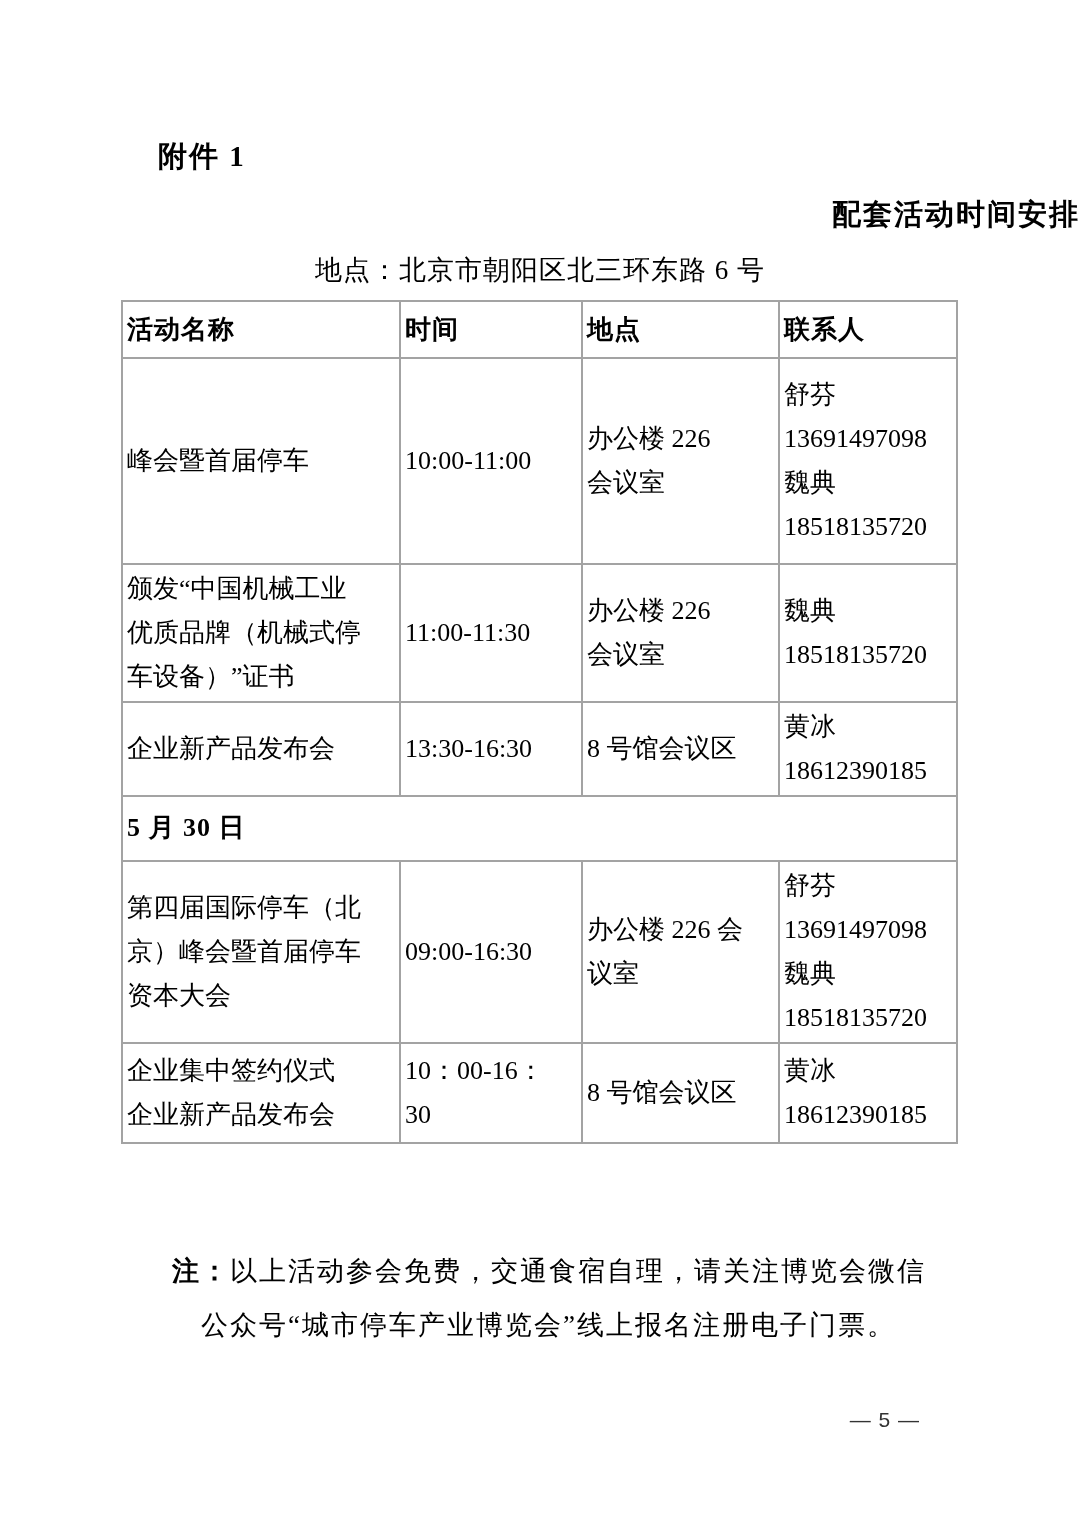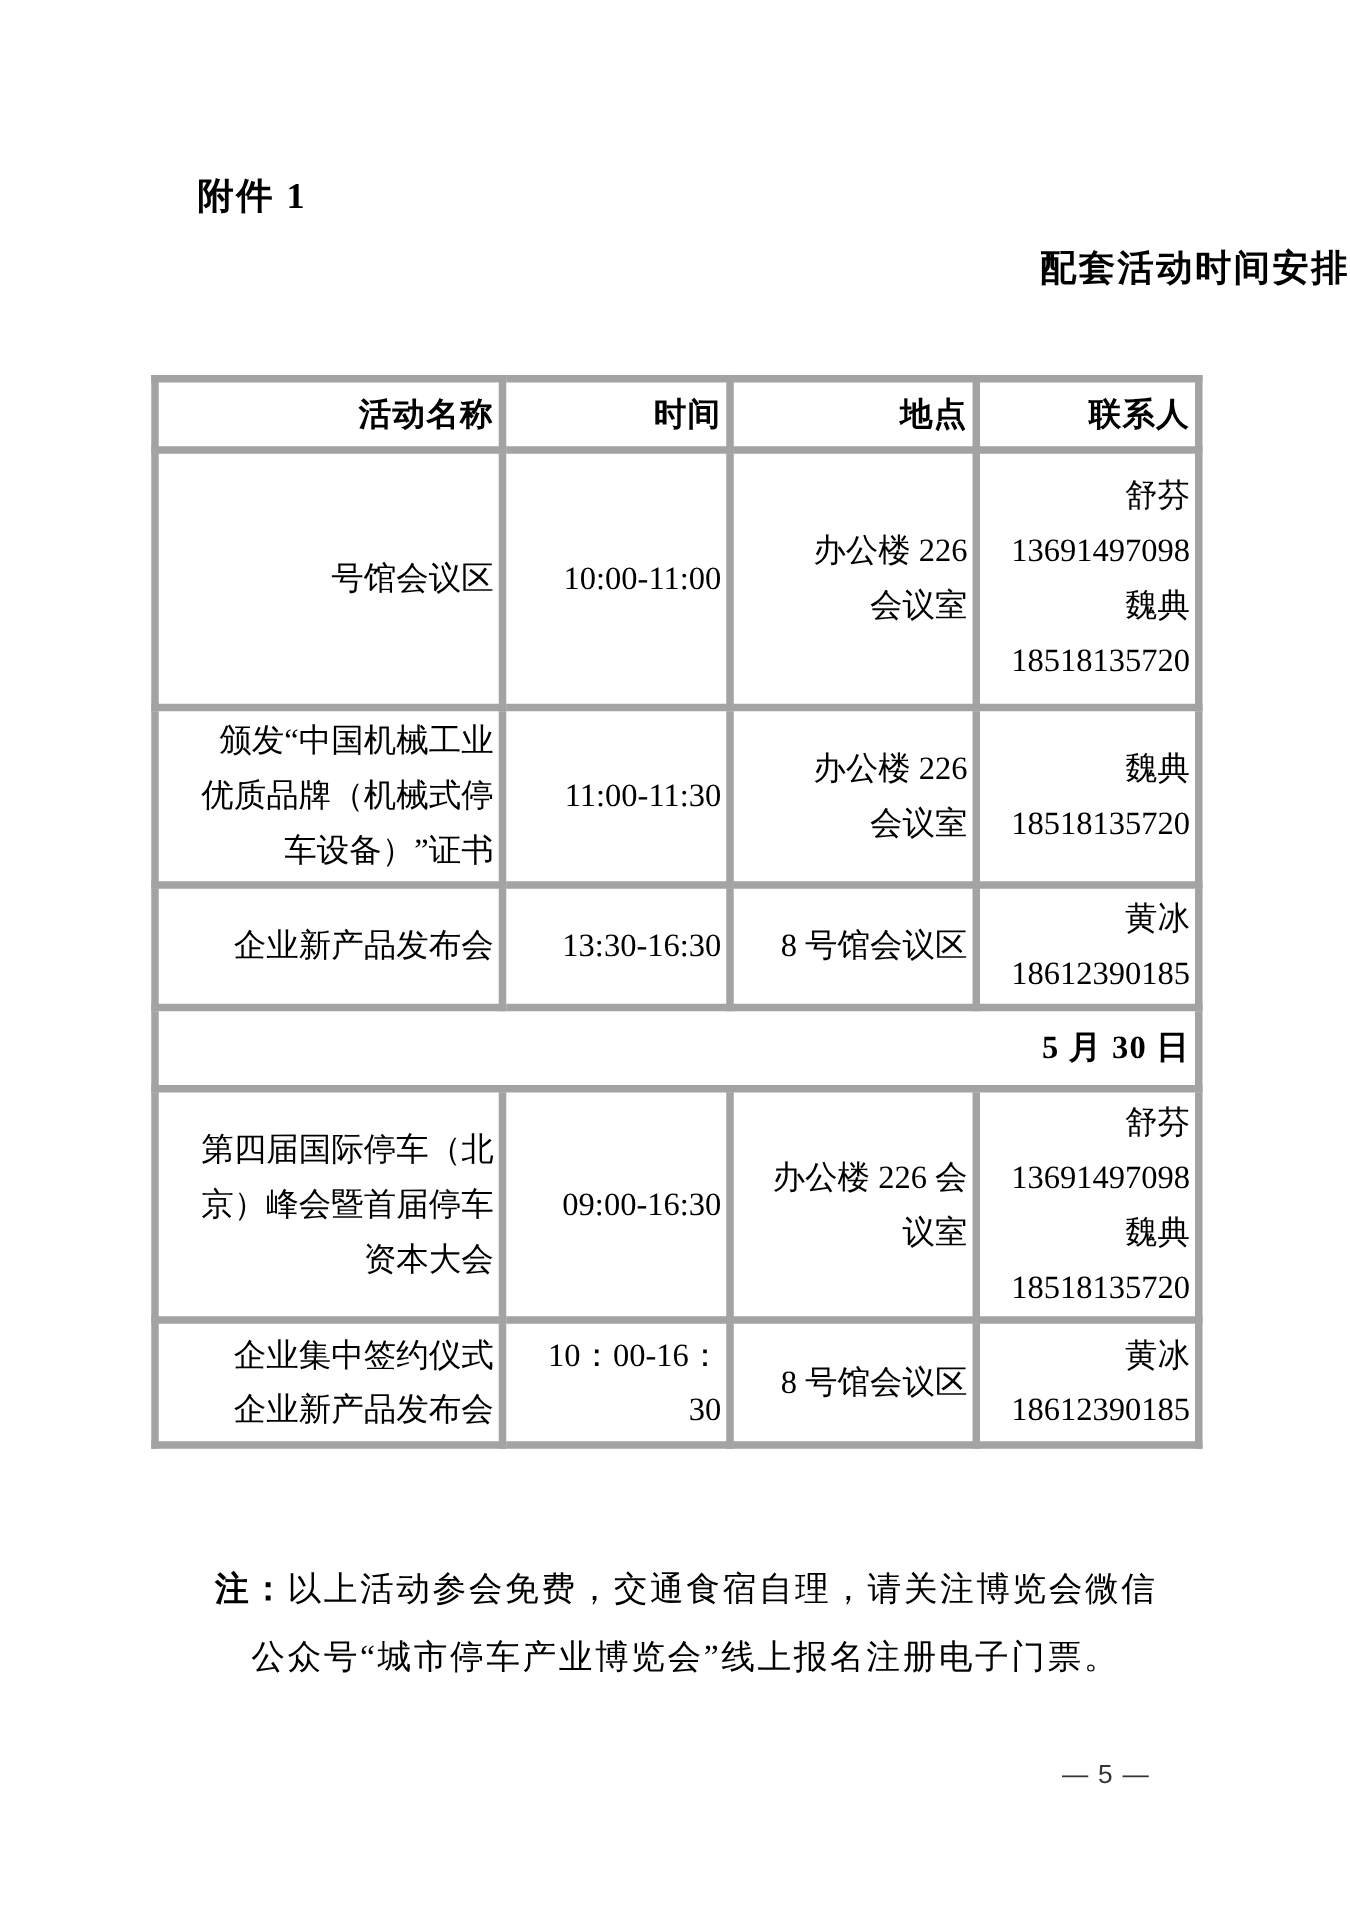--- a/index.html
+++ b/index.html
@@ -41,22 +41,22 @@
     letter-spacing: 1px;
   }
   table.schedule {
     position: absolute;
     left: 121px;
     top: 300px;
     border-collapse: collapse;
     table-layout: fixed;
   }
   .schedule th, .schedule td {
-    border: 6px solid #a3a3a3;
-    text-align: right;
+    border: 2px solid #a3a3a3;
+    text-align: left;
     vertical-align: middle;
     font-size: 26px;
     padding: 2px 4px;
     white-space: pre-line;
     line-height: 1.69;
     font-weight: normal;
     overflow: hidden;
   }
   .schedule th { font-weight: bold; letter-spacing: 1px; }
   .schedule tr.section-row td { font-weight: bold; letter-spacing: 1px; }
@@ -91,39 +91,40 @@
 </style>
 </head>
 <body>
 
 <div class="page">
 
   <div class="attachment">附件 1</div>
 
   <div class="doc-title">配套活动时间安排</div>
 
+  <div class="location-line">地点：北京市朝阳区北三环东路 6 号</div>
 
   <table class="schedule">
     <colgroup>
       <col style="width:278px">
       <col style="width:182px">
       <col style="width:197px">
       <col style="width:178px">
     </colgroup>
     <tbody>
       <tr class="h-head">
         <th>活动名称</th>
         <th>时间</th>
         <th>地点</th>
         <th>联系人</th>
       </tr>
 
 
       <tr class="h-r1">
-        <td>号馆会议区</td>
+        <td>峰会暨首届停车</td>
         <td>10:00-11:00</td>
         <td>办公楼 226
 会议室</td>
         <td>舒芬
 13691497098
 魏典
 18518135720</td>
       </tr>
 
       <tr class="h-r2">

